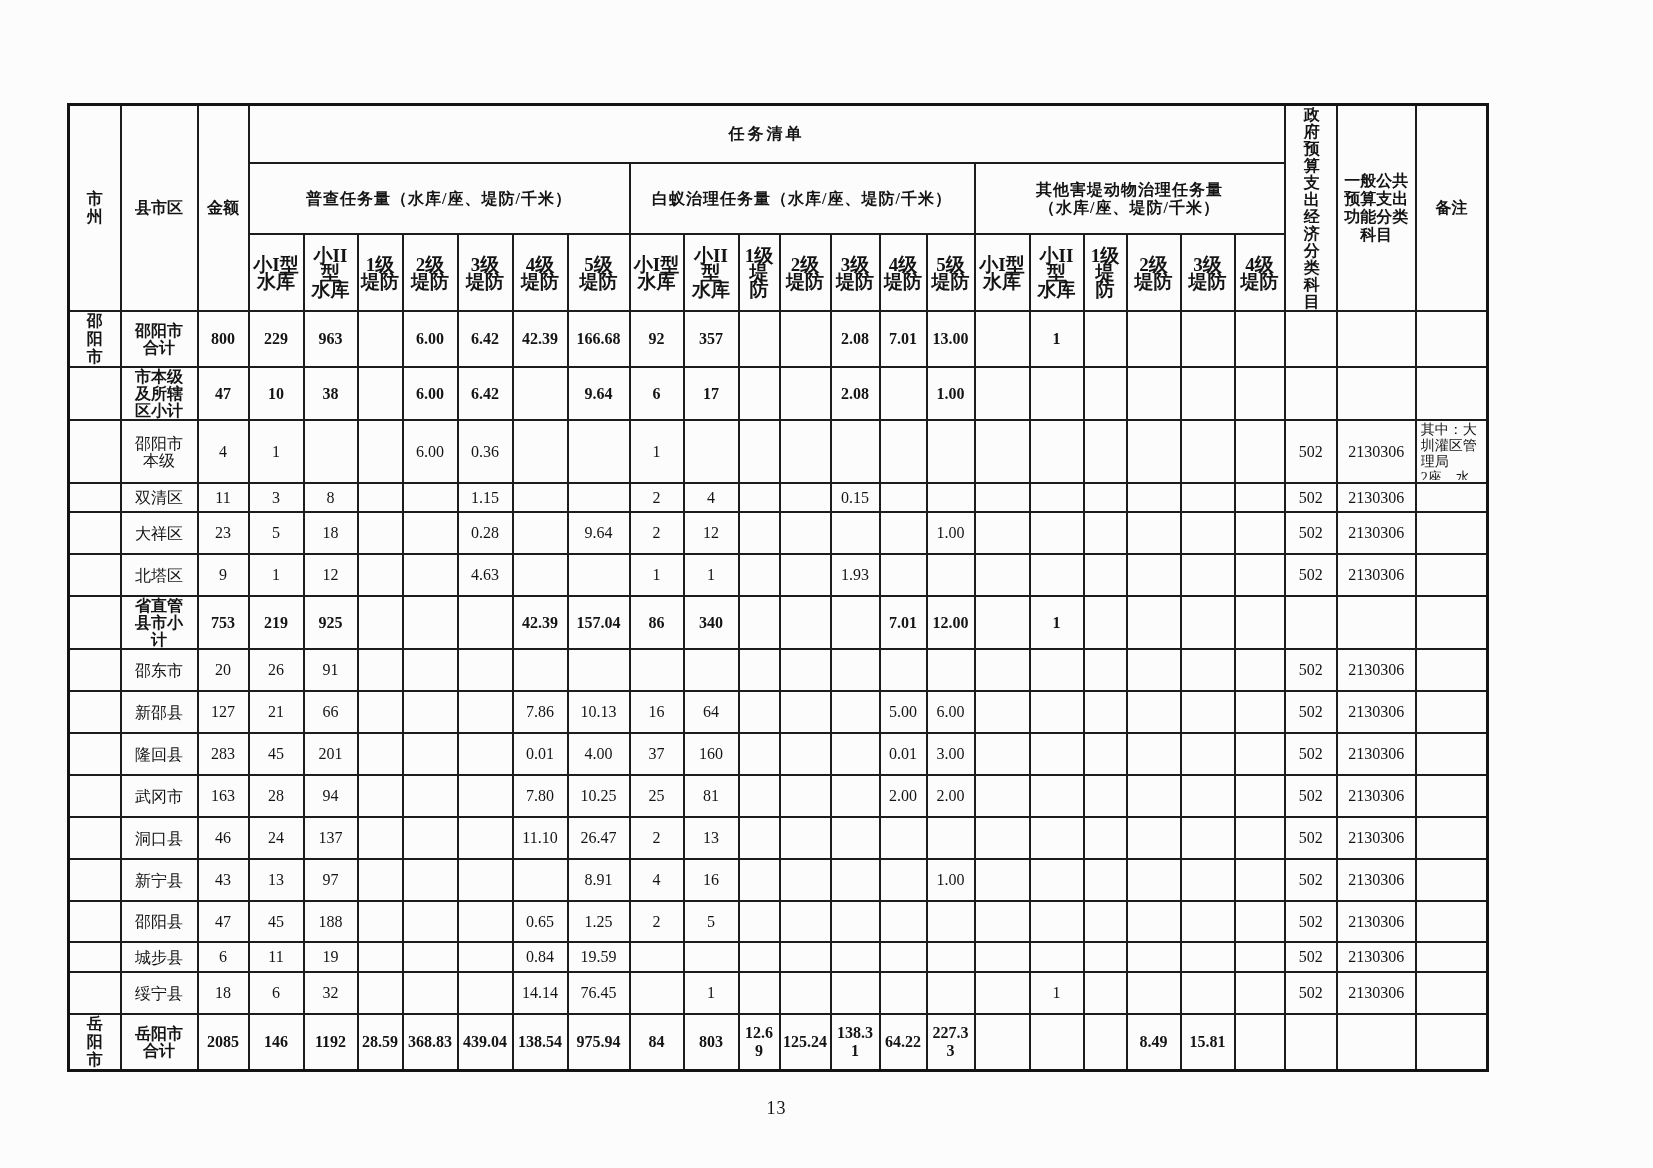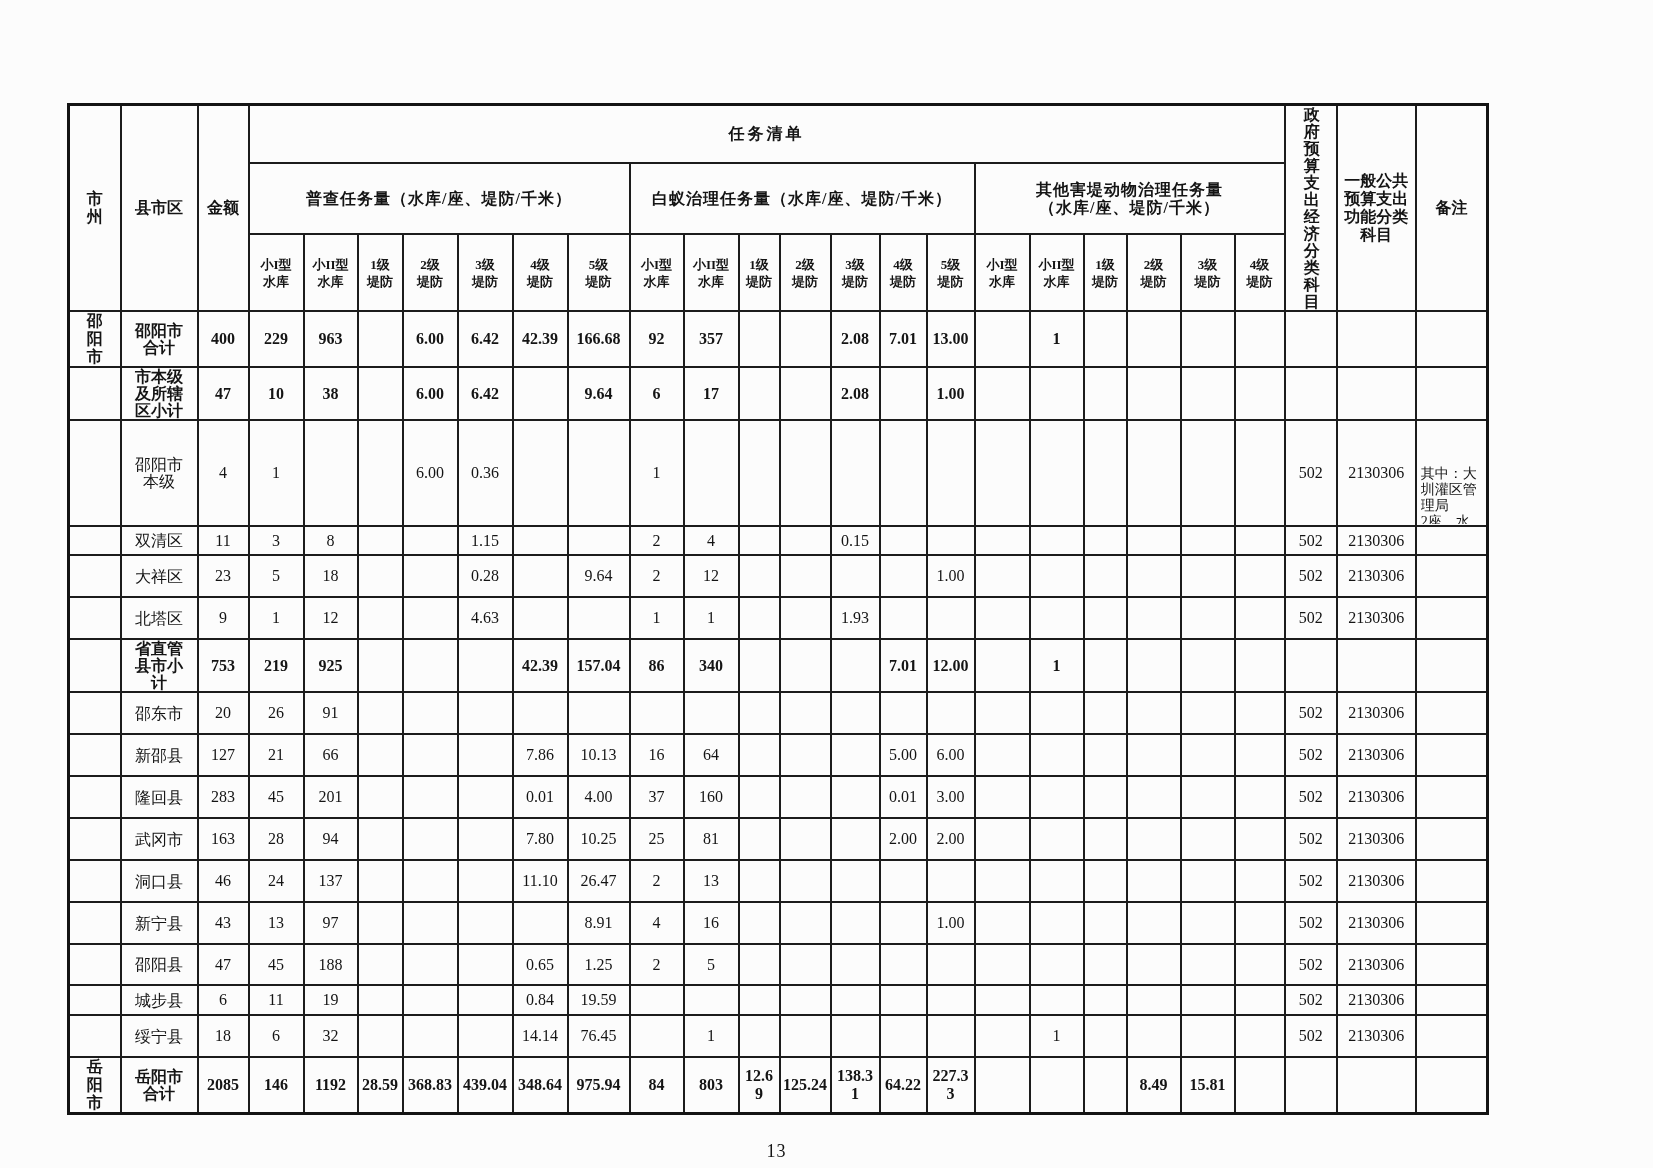--- a/index.html
+++ b/index.html
@@ -19,31 +19,31 @@
     padding:1px 2px;
     font-size:16px;
     word-break:break-all;
     line-height:18px;
     overflow:hidden;
   }
   table{border:3px solid #141414;}
   thead th{font-weight:700;}
   .h1 th{height:42px;}
   .h2 th{height:53px;letter-spacing:1px;}
-  .h3 th{height:57px;font-size:13px;line-height:17px;}
+  .h3 th{height:57px;font-size:19px;line-height:17px;}
   th.tasklist{letter-spacing:3px;}
   th.cityh{padding:0 10px;}
   th.countyh{padding:0 8px;}
   th.econh{padding:0 18px;line-height:17px;}
   th.funch{padding:0 4px;line-height:18px;}
   td.city{padding:0 10px;font-weight:700;}
   td.county{padding:0 8px;line-height:17px;}
   tr.boldrow td{font-weight:700;}
   td.noteCell{font-size:14px;text-align:left;vertical-align:top;padding:1px 4px;line-height:16px;}
-  .note-clip{height:58px;overflow:hidden;white-space:pre-wrap;margin-top:44px;}
+  .note-clip{height:58px;overflow:hidden;white-space:pre-wrap;}
   .pagenum{margin-top:26px;text-align:center;font-size:18px;letter-spacing:1px;}
 </style>
 </head>
 <body>
 
 <div class="sheet">
   <table>
     <colgroup id="cols">
         <col style="width: 52px;">
         <col style="width: 77px;">
@@ -182,21 +182,21 @@
           <th>
             <div>4级</div>
             <div>堤防</div>
           </th>
         </tr>
     </thead>
     <tbody id="tbody">
         <tr class="boldrow" style="height: 42px; margin-top: 32px;">
           <td class="city">邵阳市</td>
           <td class="county">邵阳市合计</td>
-          <td>400</td>
+          <td>800</td>
           <td>229</td>
           <td>963</td>
           <td></td>
           <td>6.00</td>
           <td>6.42</td>
           <td>42.39</td>
           <td>166.68</td>
           <td>92</td>
           <td>357</td>
           <td></td>
@@ -639,21 +639,21 @@
         </tr>
         <tr class="boldrow" style="height: 48px;">
           <td class="city">岳阳市</td>
           <td class="county">岳阳市合计</td>
           <td>2085</td>
           <td>146</td>
           <td>1192</td>
           <td>28.59</td>
           <td>368.83</td>
           <td>439.04</td>
-          <td>348.64</td>
+          <td>138.54</td>
           <td>975.94</td>
           <td>84</td>
           <td>803</td>
           <td>12.69</td>
           <td>125.24</td>
           <td>138.31</td>
           <td>64.22</td>
           <td>227.33</td>
           <td></td>
           <td></td>

